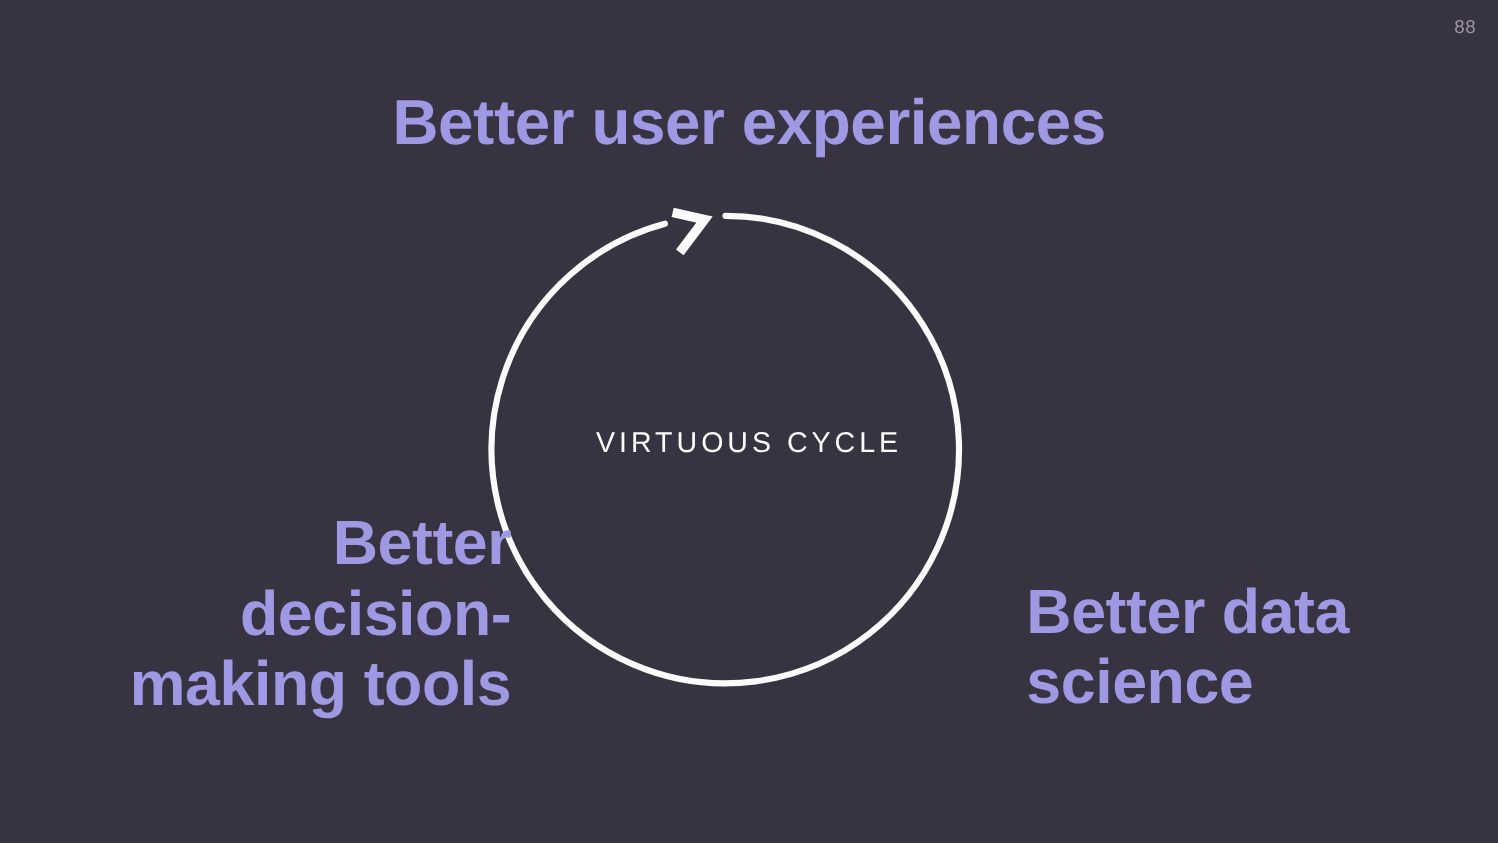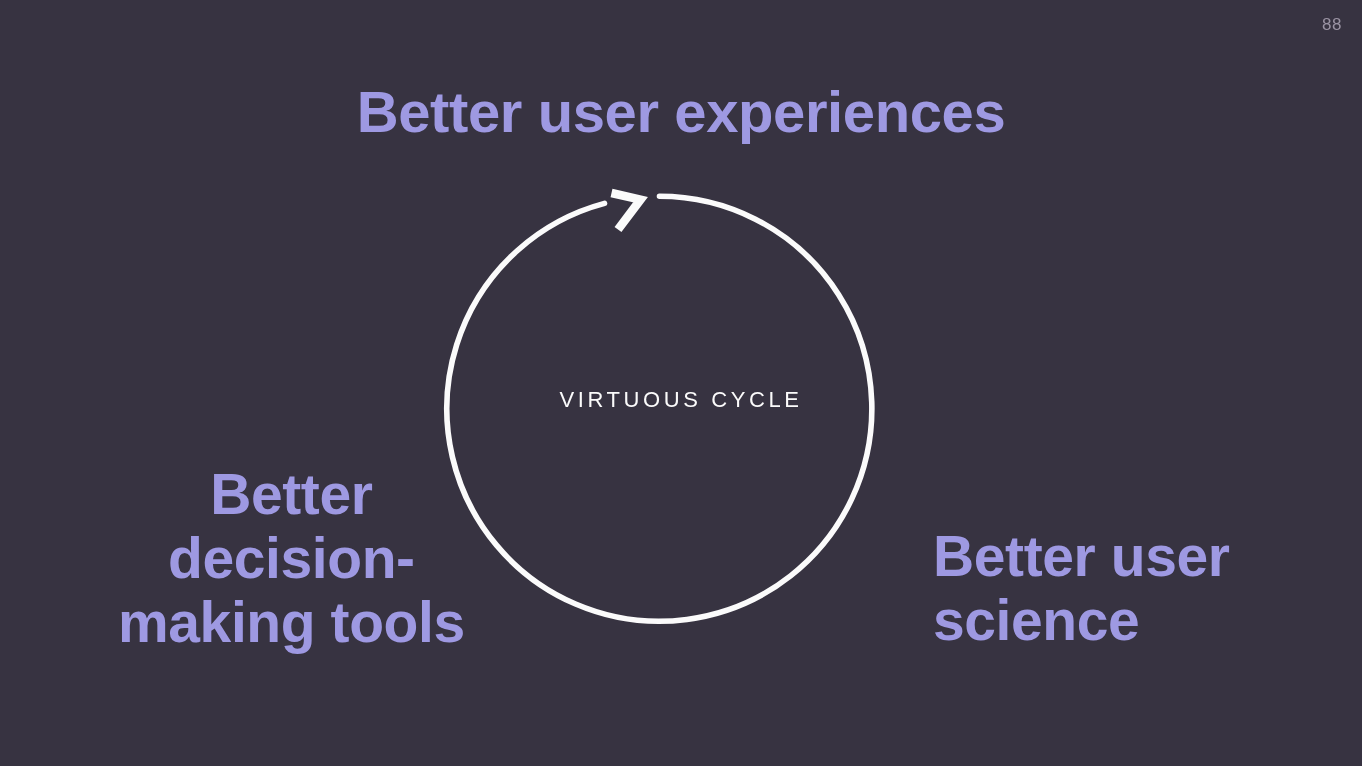--- a/index.html
+++ b/index.html
@@ -49,40 +49,40 @@
     text-align: center;
     font-size: 58px;
     line-height: 1.12;
   }
 
   .node-left {
     left: 118px;
     top: 462px;
     font-size: 57px;
     line-height: 64px;
-    text-align: center;
+    text-align: right;
   }
 
   .node-right {
     left: 933px;
     top: 524px;
     font-size: 57px;
     line-height: 64px;
     text-align: left;
   }
 
   
   .center-caption {
     position: absolute;
     left: 0;
     right: 0;
     top: 389px;
     text-align: center;
     color: #fbfbfb;
-    font-size: 22px;
+    font-size: 26px;
     letter-spacing: 3.6px;
     font-family: "Liberation Sans", sans-serif;
     font-weight: 400;
     line-height: 1;
   }
 
   
   .cycle-svg {
     position: absolute;
     left: 0;
@@ -106,18 +106,18 @@
 
     <path d="M 611.5 193.0 L 640.5 199.6 L 618.0 229.5" fill="none" stroke="#fbfbfb" stroke-width="8.6" stroke-linejoin="miter" stroke-linecap="butt"></path>
   </svg>
 
   <div class="node-label node-top">Better user experiences</div>
 
   <div class="node-label node-left">Better
 decision-
 making tools</div>
 
-  <div class="node-label node-right">Better user
+  <div class="node-label node-right">Better data
 science</div>
 
   <div class="center-caption">VIRTUOUS CYCLE</div>
 
 </div>
 
 </body></html>

